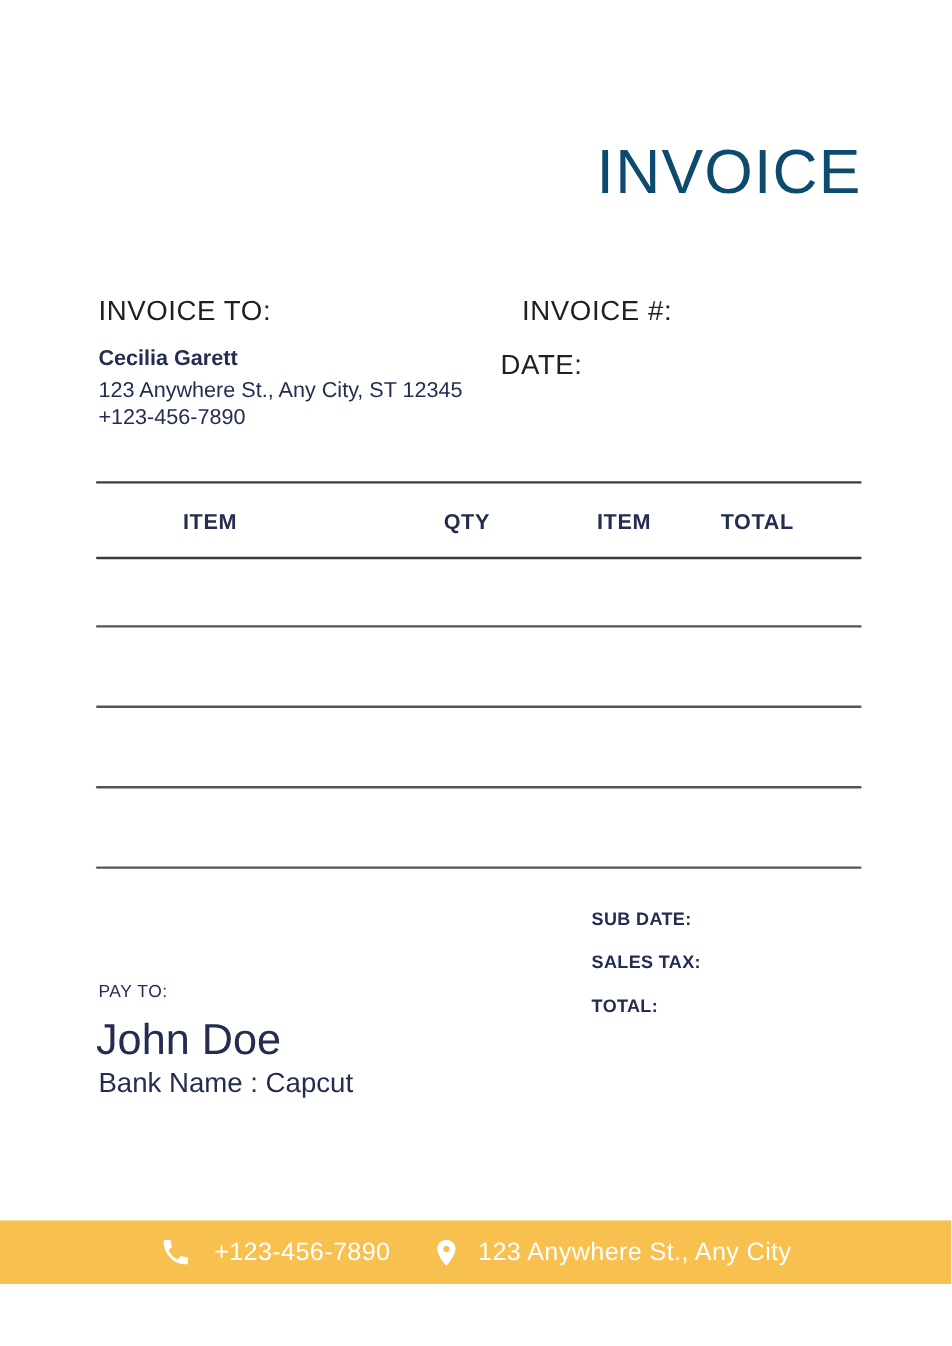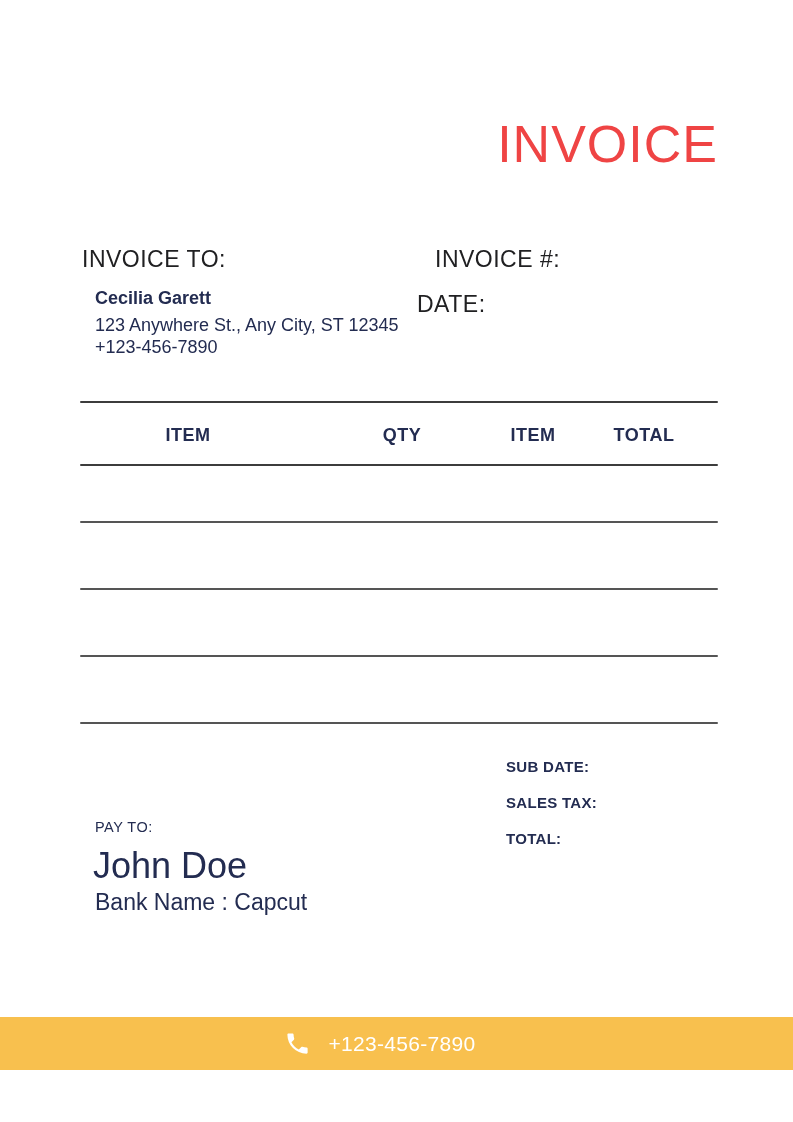--- a/index.html
+++ b/index.html
@@ -14,33 +14,33 @@
     overflow: hidden;
   }
 
   .abs { position: absolute; }
 
   .title {
     top: 117px;
     right: 75px;
     font-size: 52px;
     font-weight: 300;
-    color: #ef4444;
+    color: #0c4a6e;
     letter-spacing: 1px;
     line-height: 1.05;
   }
 
   .section-label {
     font-size: 23px;
     font-weight: 400;
     color: #202022;
     letter-spacing: 0.5px;
   }
 
-  .navy { color: #232c51; margin-left: 13px; }
+  .navy { color: #232c51; }
 
   .billto-label { top: 246px; left: 82px; }
   .billto-name  { top: 288px; left: 82px; font-size: 18px; font-weight: 700; }
   .billto-addr  { top: 314px; left: 82px; font-size: 18px; line-height: 22px; }
   .billto-phone { top: 337px; left: 82px; font-size: 18px; }
 
   .invnum-label { top: 246px; left: 435px; }
   .date-label   { top: 291px; left: 417px; }
 
   .rule {
@@ -139,15 +139,23 @@
 
   <div class="abs footer-bar">
     <div class="footer-group phone-group">
       <span class="footer-icon">
         <svg width="27" height="27" viewBox="0 0 24 24" fill="#ffffff">
           <path d="M6.62 10.79c1.44 2.83 3.76 5.14 6.59 6.59l2.2-2.2c.27-.27.67-.36 1.02-.24 1.12.37 2.33.57 3.57.57.55 0 1 .45 1 1V20c0 .55-.45 1-1 1-9.39 0-17-7.61-17-17 0-.55.45-1 1-1h3.5c.55 0 1 .45 1 1 0 1.25.2 2.45.57 3.57.11.35.03.74-.25 1.02l-2.2 2.2z"></path>
         </svg>
       </span>
       <span class="footer-text">+123-456-7890</span>
     </div>
+    <div class="footer-group pin-group">
+      <span class="footer-icon">
+        <svg width="26" height="32" viewBox="0 0 24 24" fill="#ffffff">
+          <path d="M12 2C8.13 2 5 5.13 5 9c0 5.25 7 13 7 13s7-7.75 7-13c0-3.87-3.13-7-7-7zm0 9.5c-1.38 0-2.5-1.12-2.5-2.5s1.12-2.5 2.5-2.5 2.5 1.12 2.5 2.5-1.12 2.5-2.5 2.5z"></path>
+        </svg>
+      </span>
+      <span class="footer-text">123 Anywhere St., Any City</span>
+    </div>
   </div>
 
 </div>
 
 </body></html>

